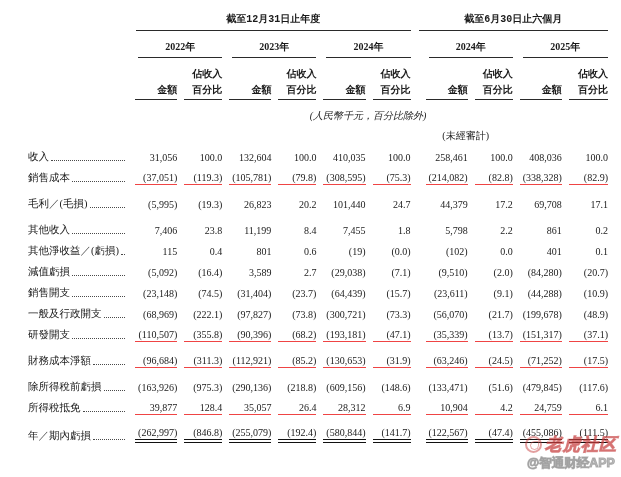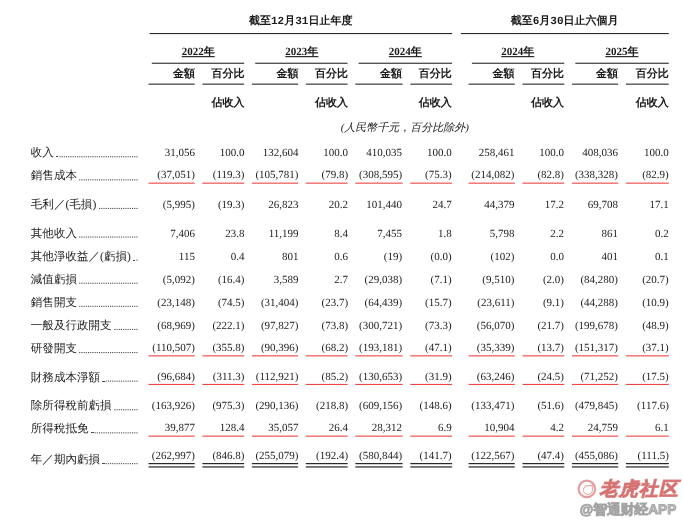--- a/index.html
+++ b/index.html
@@ -9,21 +9,21 @@
   }
   .sheet{position:absolute;left:28px;top:12px;}
   table{border-collapse:collapse;table-layout:fixed;width:580px;}
   th,td{padding:0;margin:0;font-weight:normal;vertical-align:bottom;}
   
   .gl{border-bottom:1px solid #2a2a2a;padding-bottom:4px;text-align:center;
       font-weight:bold;font-size:10px;white-space:nowrap;font-family:Liberation Mono, monospace;}
   .gl.left-gl{margin-left:8px;}
   .yth{padding-top:9px;}
   .yl{border-bottom:1px solid #2a2a2a;padding-bottom:3px;margin-left:10px;
-      text-align:center;font-weight:bold;font-size:10px;text-decoration:underline;}
+      text-align:center;font-weight:bold;font-size:10px;}
   .subtop{padding-top:9px;text-align:right;font-weight:bold;font-size:10px;}
   .subtop div{margin-left:6px;white-space:nowrap;}
   .subbot{padding-top:2px;}
   .subbot .cell{border-bottom:1px solid #2a2a2a;padding-bottom:2px;margin-left:7px;
       text-align:right;font-weight:bold;font-size:10px;white-space:nowrap;}
   .unit-note{padding:9px 0 2px 0;text-align:center;font-style:italic;font-size:10px;}
   .unaudited{padding:4px 0 0 0;text-align:center;font-size:10px;white-space:nowrap;}
   
   td.lbl{font-size:10.5px;padding-top:7px;}
   .lblwrap{display:flex;align-items:flex-end;}
@@ -92,79 +92,86 @@
         <th class="yth"></th>
         <th class="yth" colspan="2">
             <div class="yl">2024年</div>
           </th>
         <th class="yth" colspan="2">
             <div class="yl">2025年</div>
           </th>
       </tr>
       <tr>
         <th></th>
-        <th class="subbot">
-            <div class="cell">金額</div>
-          </th>
-        <th class="subbot">
-            <div class="cell">百分比</div>
-          </th>
-        <th class="subbot">
-            <div class="cell">金額</div>
-          </th>
-        <th class="subbot">
-            <div class="cell">百分比</div>
-          </th>
-        <th class="subbot">
-            <div class="cell">金額</div>
-          </th>
-        <th class="subbot">
-            <div class="cell">百分比</div>
-          </th>
-        <th></th>
-        <th class="subbot">
-            <div class="cell">金額</div>
-          </th>
-        <th class="subbot">
-            <div class="cell">百分比</div>
-          </th>
-        <th class="subbot">
-            <div class="cell">金額</div>
-          </th>
-        <th class="subbot">
-            <div class="cell">百分比</div>
+        <th></th>
+          <th class="subtop">
+            <div>佔收入</div>
+          </th>
+        <th></th>
+          <th class="subtop">
+            <div>佔收入</div>
+          </th>
+        <th></th>
+          <th class="subtop">
+            <div>佔收入</div>
+          </th>
+        <th></th>
+        <th></th>
+          <th class="subtop">
+            <div>佔收入</div>
+          </th>
+        <th></th>
+          <th class="subtop">
+            <div>佔收入</div>
           </th>
       </tr>
       <tr>
         <th></th>
-        <th></th>
-          <th class="subtop">
-            <div>佔收入</div>
-          </th>
-        <th></th>
-          <th class="subtop">
-            <div>佔收入</div>
-          </th>
-        <th></th>
-          <th class="subtop">
-            <div>佔收入</div>
-          </th>
-        <th></th>
-        <th></th>
-          <th class="subtop">
-            <div>佔收入</div>
-          </th>
-        <th></th>
-          <th class="subtop">
-            <div>佔收入</div>
+        <th class="subbot">
+            <div class="cell">金額</div>
+          </th>
+        <th class="subbot">
+            <div class="cell">百分比</div>
+          </th>
+        <th class="subbot">
+            <div class="cell">金額</div>
+          </th>
+        <th class="subbot">
+            <div class="cell">百分比</div>
+          </th>
+        <th class="subbot">
+            <div class="cell">金額</div>
+          </th>
+        <th class="subbot">
+            <div class="cell">百分比</div>
+          </th>
+        <th></th>
+        <th class="subbot">
+            <div class="cell">金額</div>
+          </th>
+        <th class="subbot">
+            <div class="cell">百分比</div>
+          </th>
+        <th class="subbot">
+            <div class="cell">金額</div>
+          </th>
+        <th class="subbot">
+            <div class="cell">百分比</div>
           </th>
       </tr>
       <tr>
         <td></td>
         <td colspan="11" class="unit-note">(人民幣千元，百分比除外)</td>
+      </tr>
+      <tr>
+        <td></td>
+        <td colspan="6"></td>
+        <td></td>
+        <td colspan="2" class="unaudited">(未經審計)</td>
+        <td colspan="2"></td>
       </tr>
     </thead>
     <tbody id="tbody-rows">
   <tr>
     <td class="lbl">
       <span class="lblwrap">
         <span class="t">收入</span>
         <span class="dots"></span>
       </span>
     </td>

